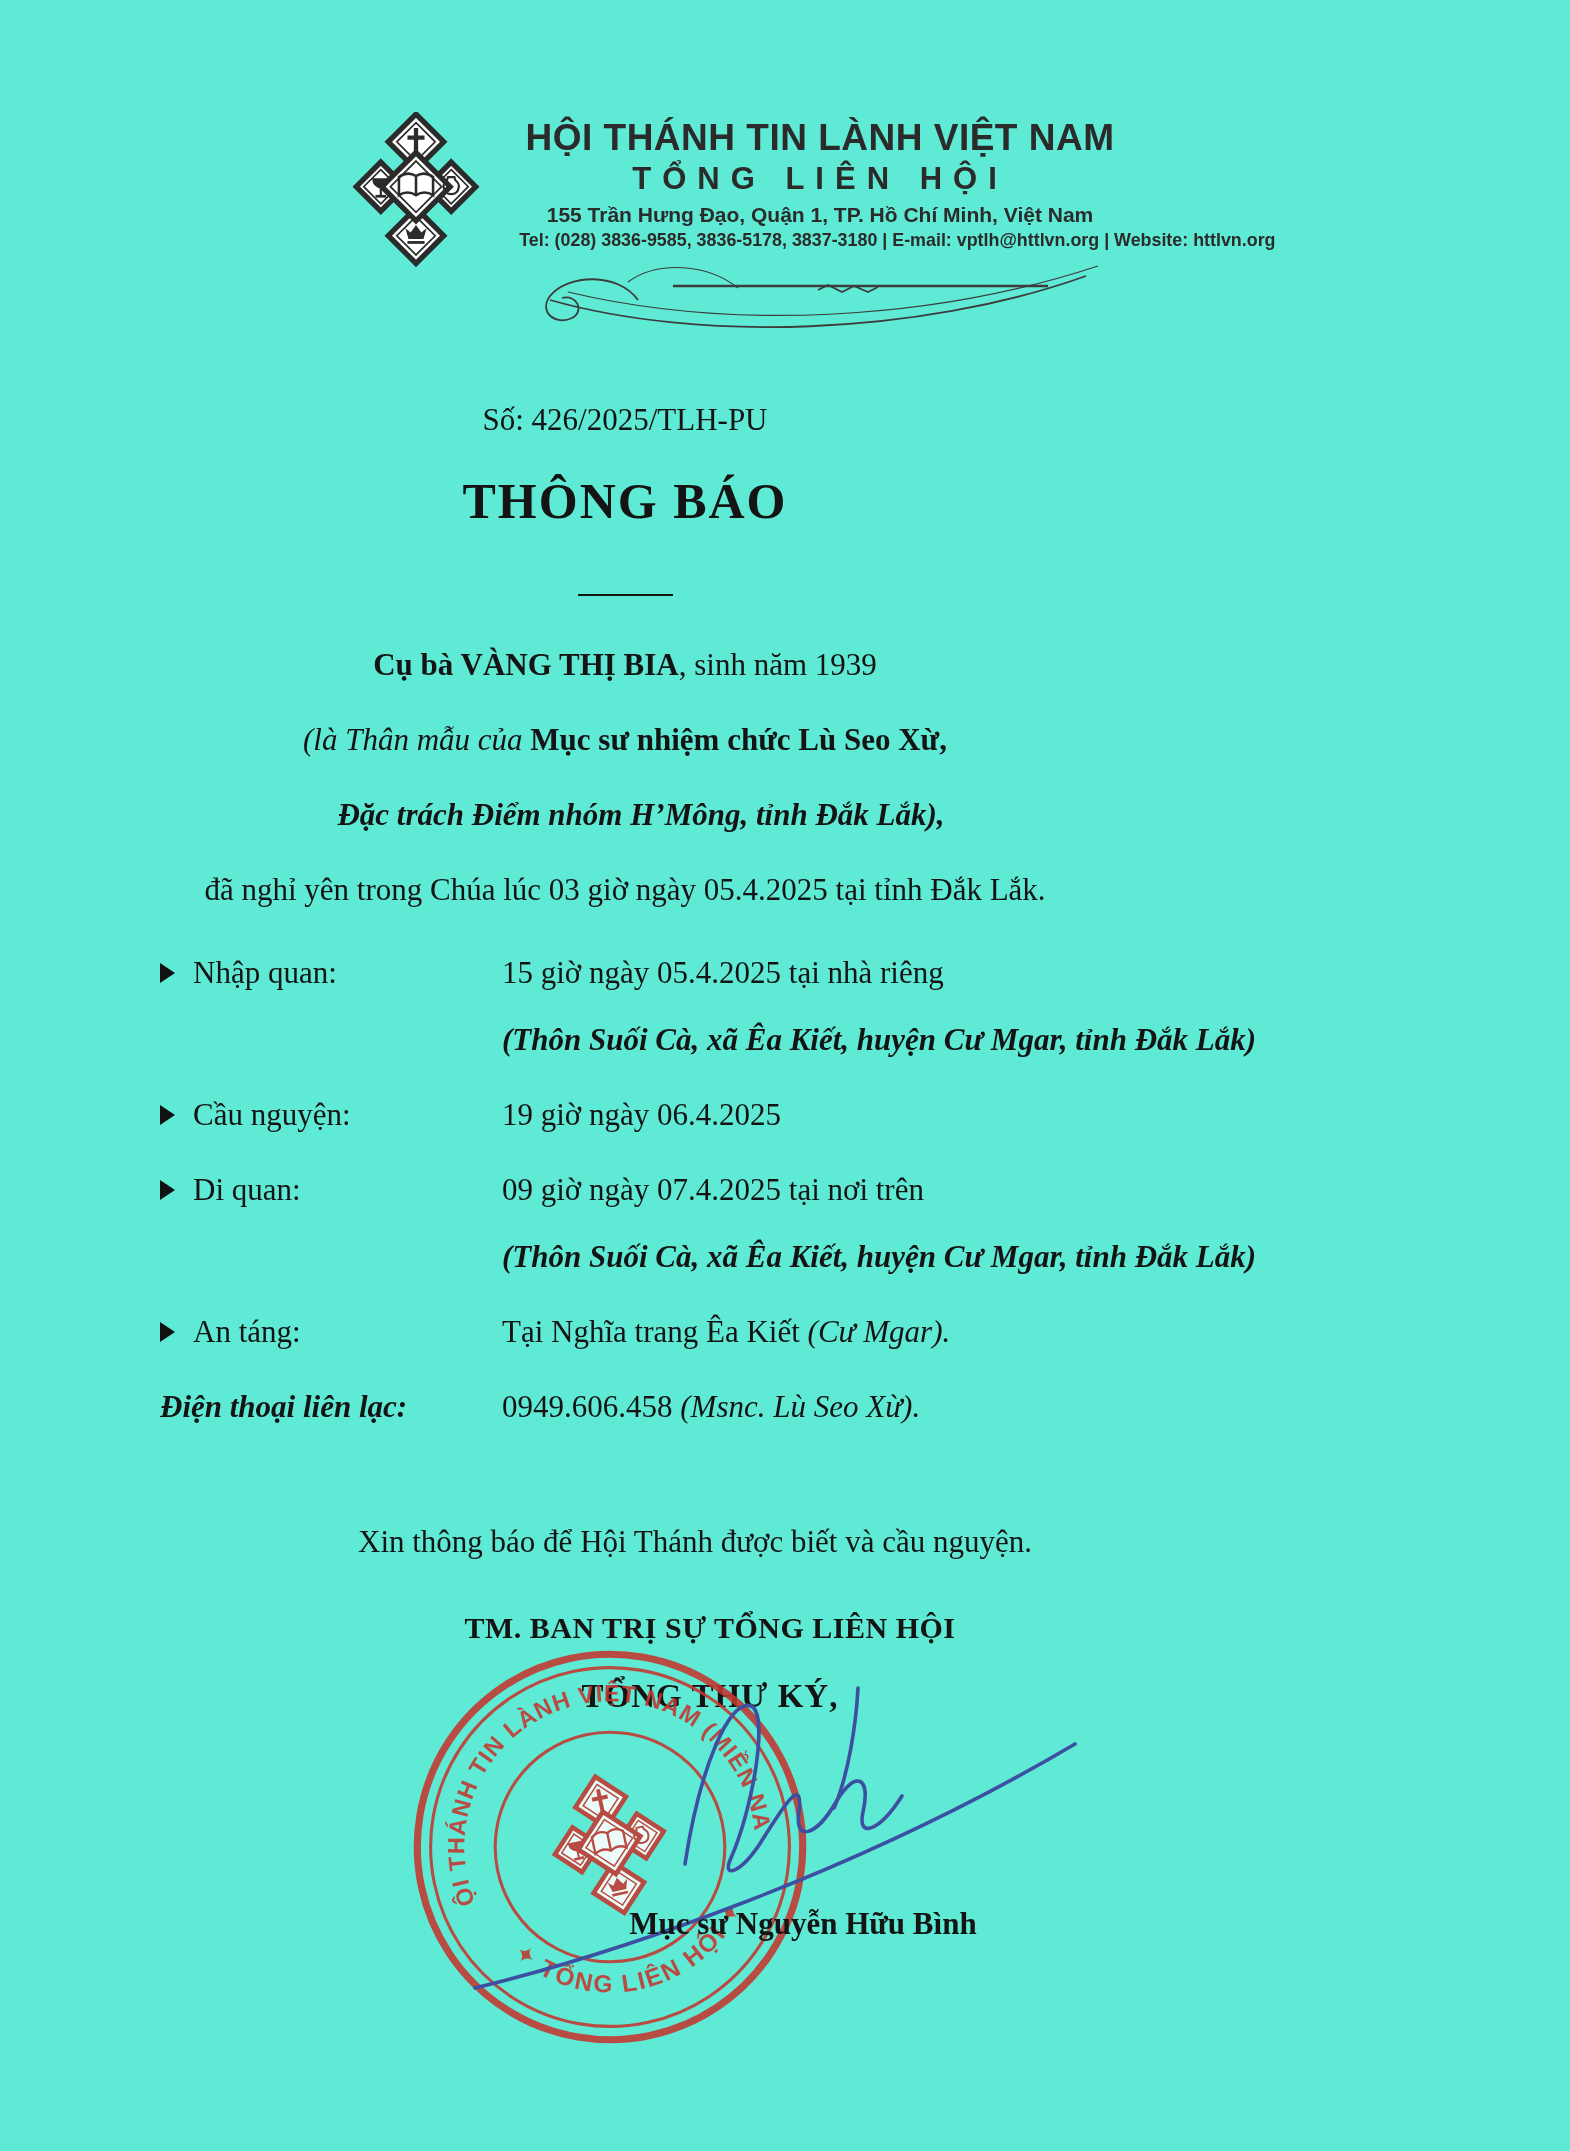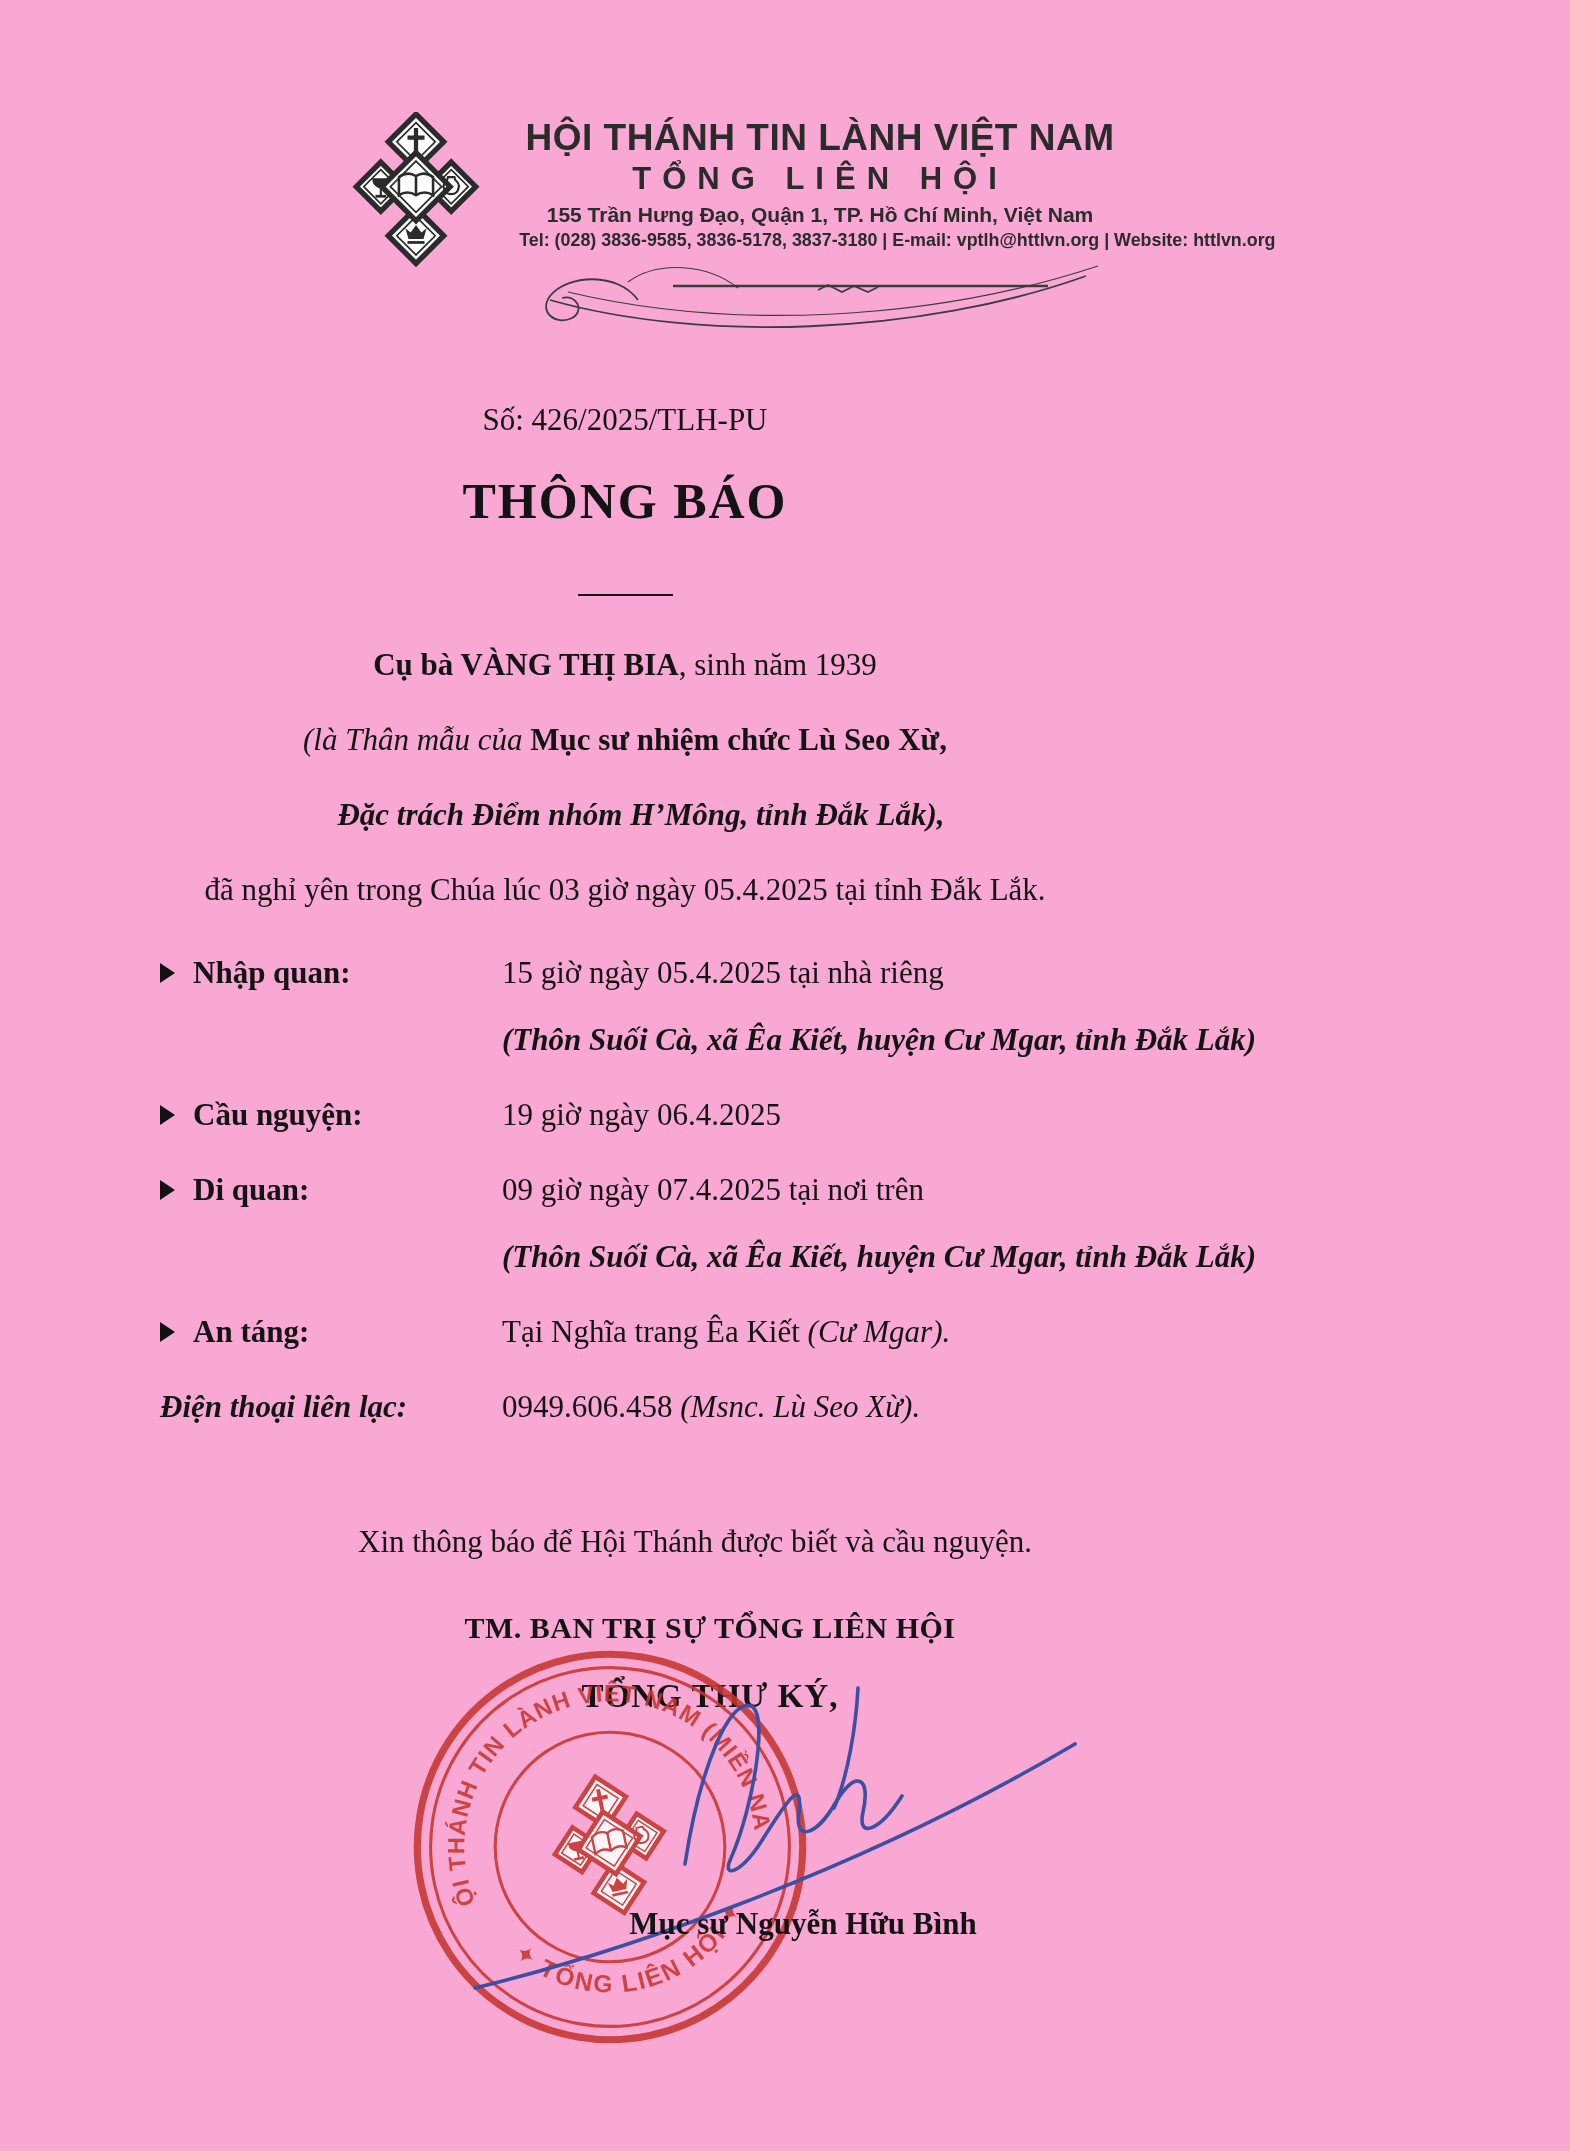--- a/index.html
+++ b/index.html
@@ -1,16 +1,16 @@
 <!DOCTYPE html>
 <html><head>
 <meta charset="utf-8">
 <style>
   html,body{margin:0;padding:0;background:#888;}
-  .page{position:relative;width:1570px;height:2151px;background:#f9a8d4;margin:0 auto;overflow:hidden;
+  .page{position:relative;width:1570px;height:2151px;background:#5eead4;margin:0 auto;overflow:hidden;
         font-family:"Liberation Serif","DejaVu Serif",serif;color:#141414;}
   
   .logo{position:absolute;left:352px;top:112px;width:128px;height:160px;}
   .header-text{position:absolute;left:500px;top:116px;width:640px;text-align:center;
                font-family:"Liberation Sans","DejaVu Sans",sans-serif;}
   .org1{font-size:37px;font-weight:bold;line-height:44px;letter-spacing:.5px;color:#2b2b2b;}
   .org2{font-size:31px;font-weight:bold;line-height:38px;letter-spacing:11px;color:#2b2b2b;}
   .addr{font-size:21px;font-weight:bold;line-height:27px;margin-top:3px;color:#2b2b2b;}
   .tel{font-size:19px;font-weight:bold;line-height:24px;color:#2b2b2b;transform:scaleX(.94);transform-origin:center;white-space:nowrap;}
   .flourish{position:absolute;left:488px;top:260px;width:620px;height:74px;}
@@ -22,21 +22,21 @@
   .t-div{top:594px;}
   .t-div .bar{width:95px;height:2px;background:#151515;margin:0 auto;}
   .t-p1{top:645px;} .t-p2{top:720px;} .t-p3{top:795px;} .t-p4{top:870px;}
   .b{font-weight:bold;} .i{font-style:italic;} .bi{font-weight:bold;font-style:italic;margin-left:16px;}
   
   .schedule{position:absolute;left:160px;top:952px;width:1110px;font-size:31px;line-height:42px;}
   .srow{display:flex;align-items:flex-start;margin-bottom:33px;}
   .bullet{width:33px;padding-top:11px;}
   .bullet span{display:block;width:0;height:0;border-left:15px solid #111;
                border-top:10px solid transparent;border-bottom:10px solid transparent;}
-  .slabel{width:309px;font-weight:bold;}
+  .slabel{width:309px;font-weight:normal;}
   .svalue{flex:1;}
   .snote{margin:-8px 0 33px 342px;font-weight:bold;font-style:italic;}
   .prow{display:flex;align-items:flex-start;margin-top:0;}
   .plabel{width:342px;font-weight:bold;font-style:italic;}
   
   .t-close{top:1522px;text-indent:140px;}
   .sig-col{position:absolute;left:330px;width:760px;text-align:center;z-index:1;}
   .sg1{top:1608px;font-size:30px;font-weight:bold;letter-spacing:.5px;}
   .sg2{top:1676px;font-size:33px;font-weight:bold;letter-spacing:1px;}
   .signer-col{position:absolute;left:423px;width:760px;text-align:center;top:1906px;

